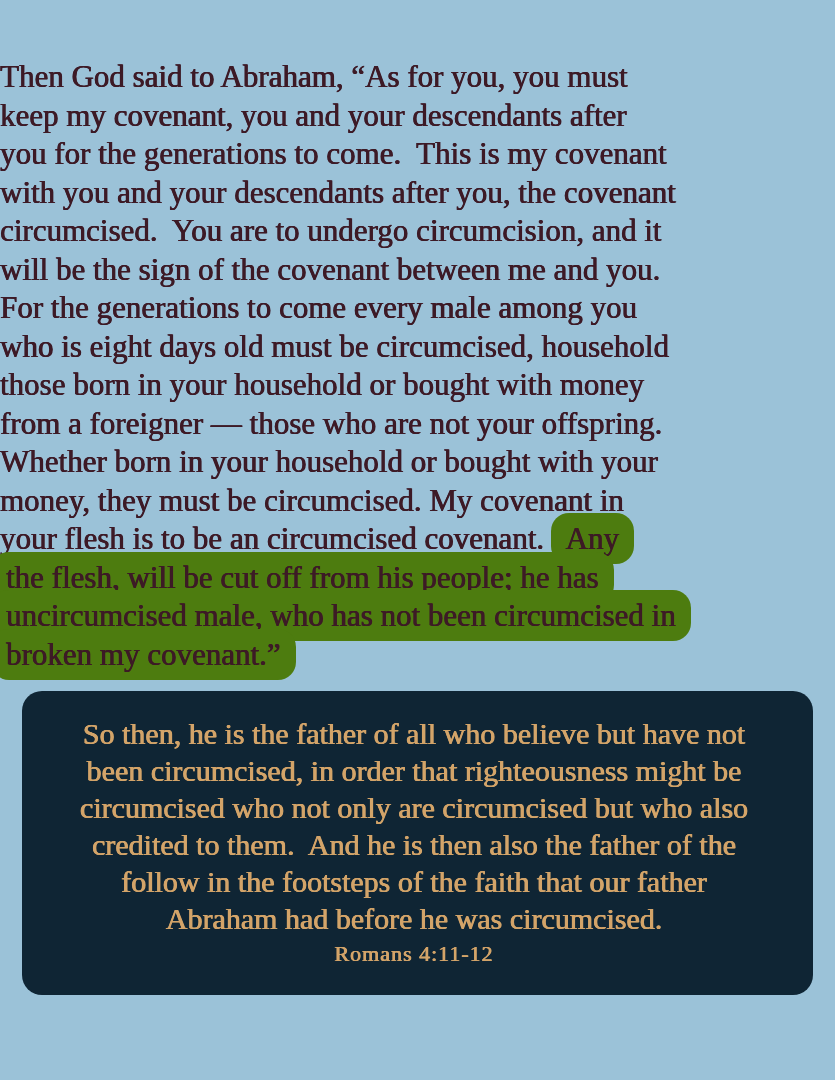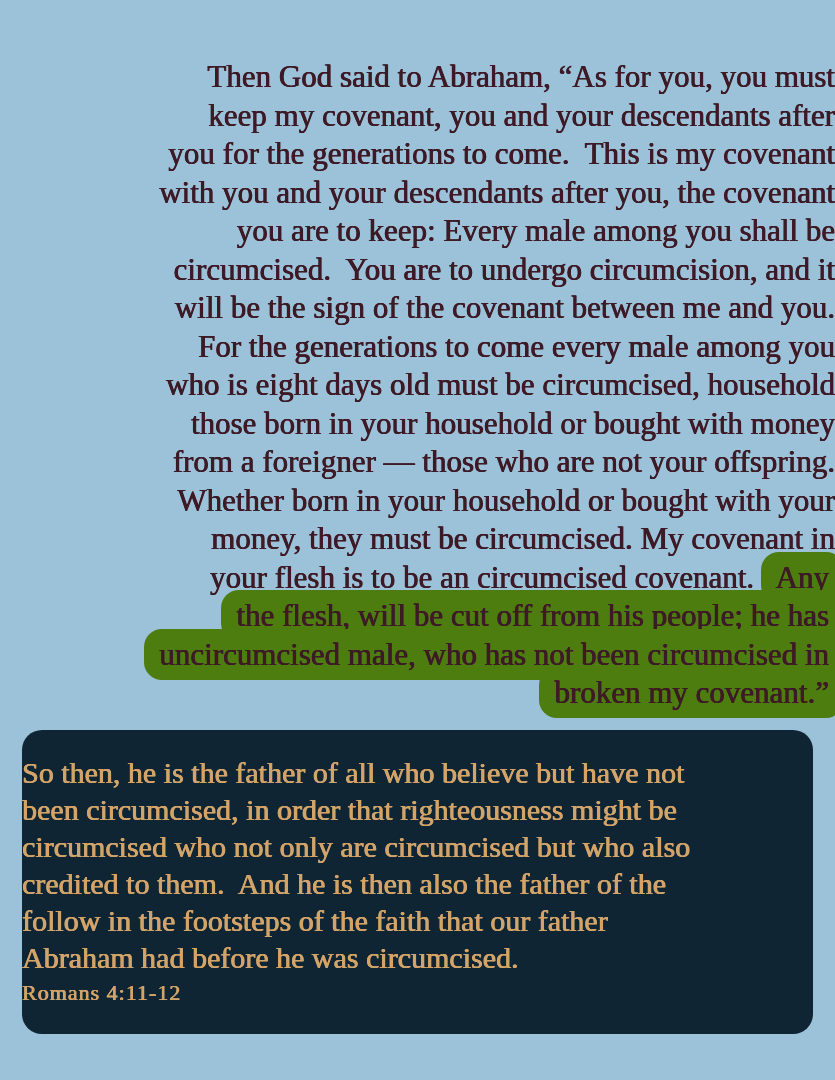--- a/index.html
+++ b/index.html
@@ -12,21 +12,21 @@
     font-family: "Liberation Serif", serif;
   }
   .page {
     width: 835px;
     height: 1080px;
     position: relative;
   }
   
   .genesis {
     padding-top: 58px;
-    text-align: right;
+    text-align: left;
     color: #3D1A26;
     font-size: 31px;
     
     text-shadow: 0.5px 0 0 currentColor, -0.3px 0 0 currentColor;
   }
   .g-line {
     line-height: 38.5px;
     white-space: pre;
   }
   .pre:empty { display: none; }
@@ -46,20 +46,21 @@
     text-shadow: 0.7px 0 0 currentColor, -0.4px 0 0 currentColor;
   }
   
   .romans-box {
     box-sizing: border-box;
     width: 791px;
     margin: 17px auto 0 auto;
     background: #0F2534;
     border-radius: 20px;
     padding: 24px 7px 28px 0;
+    text-align: center;
     color: #D3A469;
     font-size: 30px;
     text-shadow: 0.5px 0 0 currentColor, -0.3px 0 0 currentColor;
     min-height: 300px;
   }
   .r-line {
     line-height: 37px;
     white-space: pre;
   }
   .r-citation {
@@ -72,21 +73,20 @@
 </head>
 <body>
 
 <div class="page">
 
   <section class="genesis">
     <div class="g-line"><span class="pre">Then God said to Abraham, “As for you, you must</span></div>
     <div class="g-line"><span class="pre">keep my covenant, you and your descendants after</span></div>
     <div class="g-line"><span class="pre">you for the generations to come.  This is my covenant</span></div>
     <div class="g-line"><span class="pre">with you and your descendants after you, the covenant</span></div>
-    <div class="g-line"><span class="pre">you are to keep: Every male among you shall be</span></div>
     <div class="g-line"><span class="pre">circumcised.  You are to undergo circumcision, and it</span></div>
     <div class="g-line"><span class="pre">will be the sign of the covenant between me and you.</span></div>
     <div class="g-line"><span class="pre">For the generations to come every male among you</span></div>
     <div class="g-line"><span class="pre">who is eight days old must be circumcised, household</span></div>
     <div class="g-line"><span class="pre">those born in your household or bought with money</span></div>
     <div class="g-line"><span class="pre">from a foreigner — those who are not your offspring.</span></div>
     <div class="g-line"><span class="pre">Whether born in your household or bought with your</span></div>
     <div class="g-line"><span class="pre">money, they must be circumcised. My covenant in</span></div>
     <div class="g-line"><span class="pre">your flesh is to be an circumcised covenant.  </span><span class="hl">Any</span></div>
     <div class="g-line"><span class="hl">the flesh, will be cut off from his people; he has</span></div>

